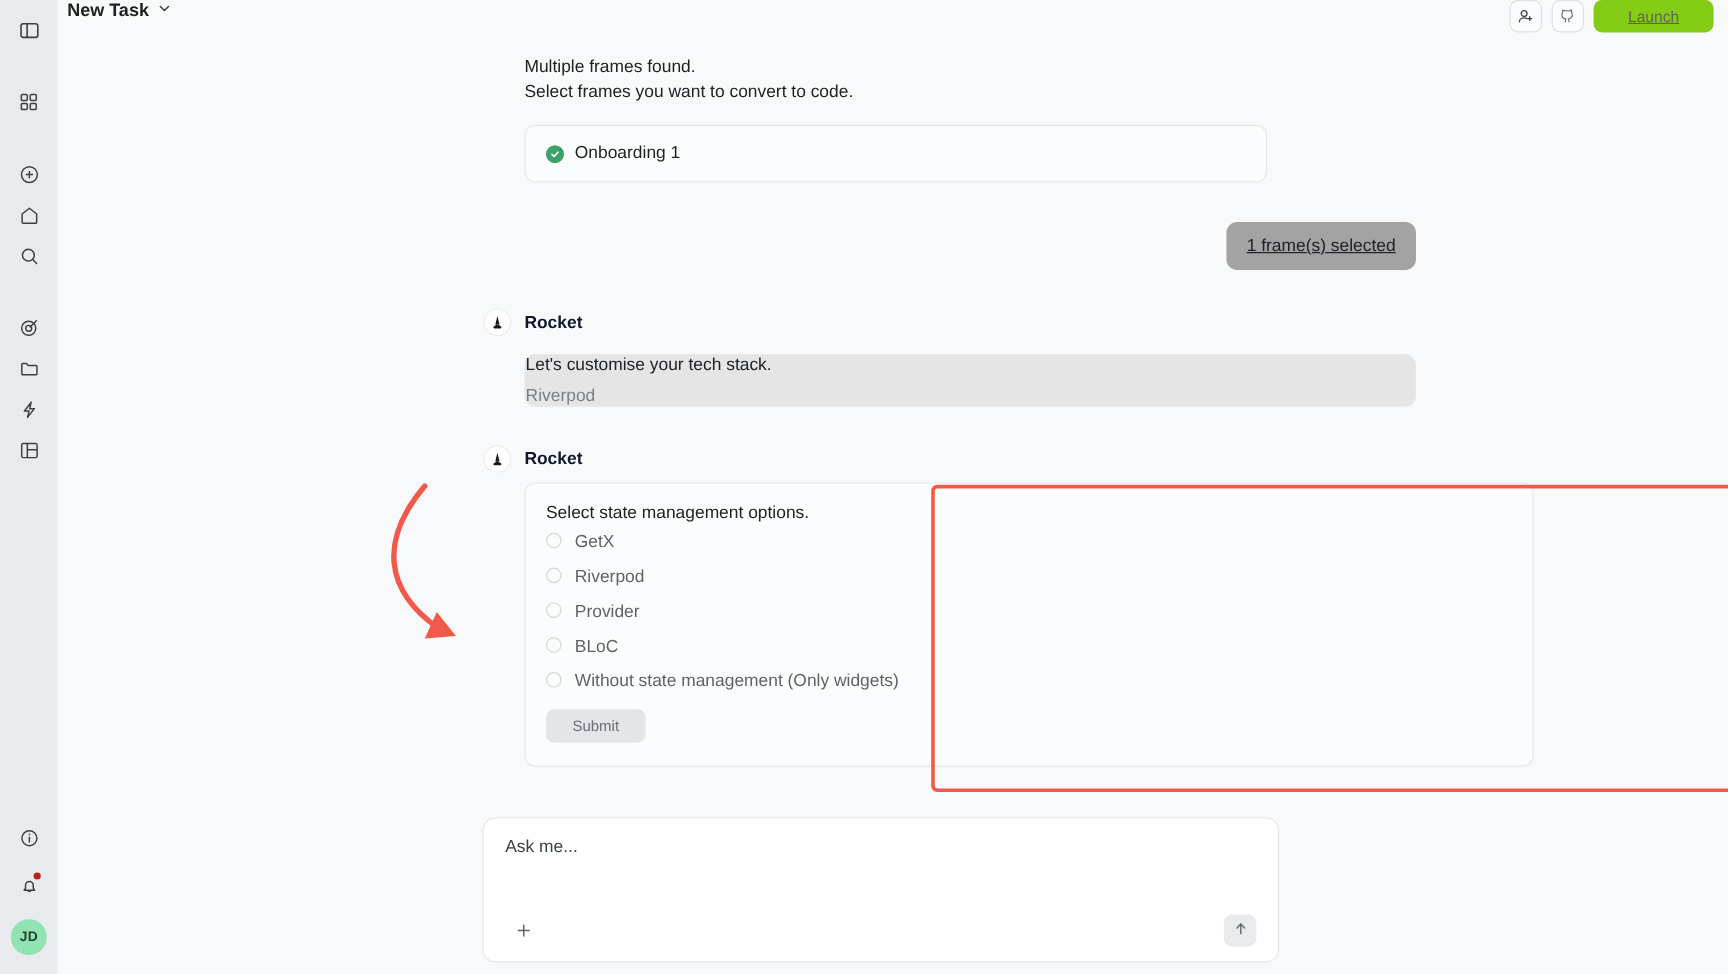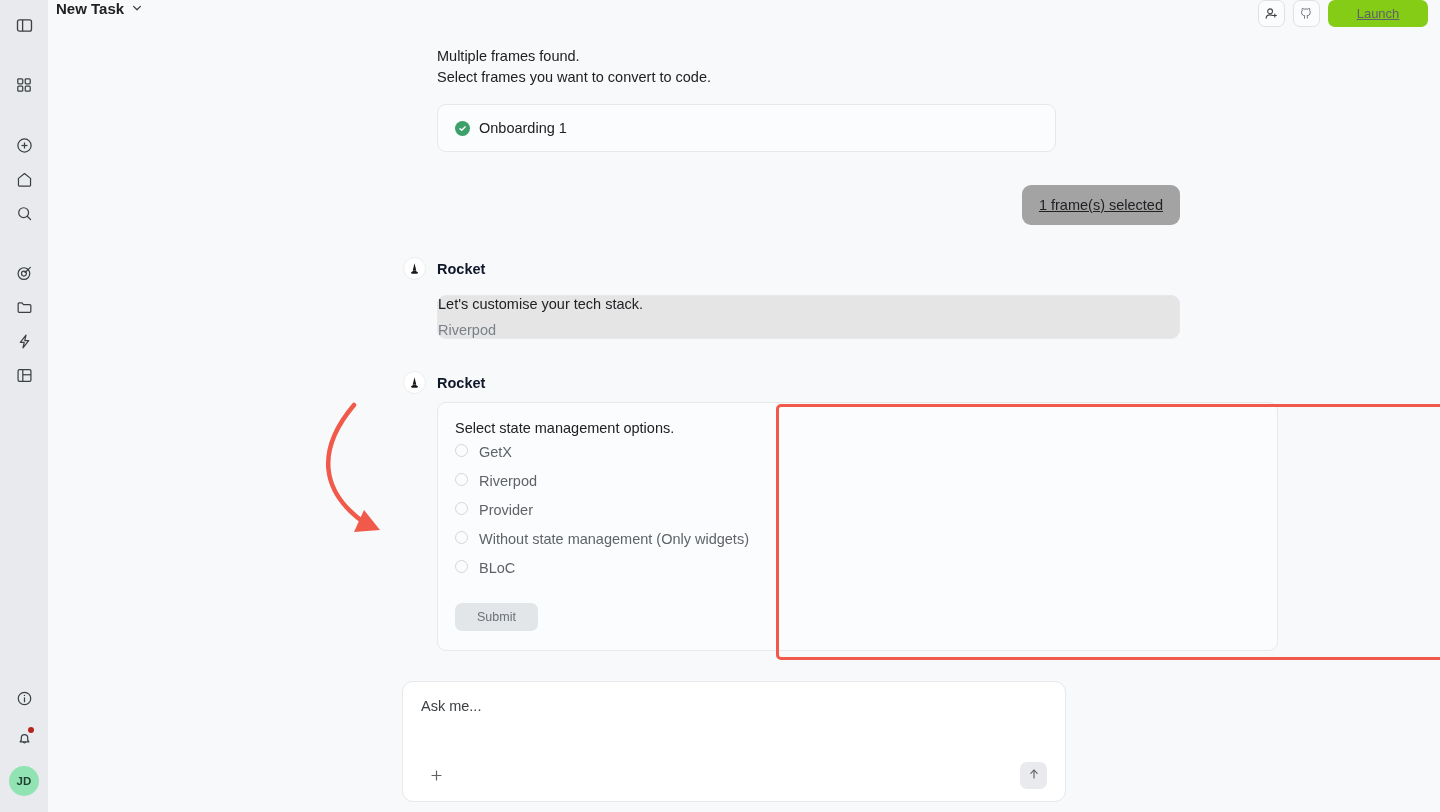--- a/index.html
+++ b/index.html
@@ -141,21 +141,21 @@
     display: flex; gap: 11px;
     height: 29px; cursor: pointer;
   }
   .radio {
     width: 13px; height: 13px; border-radius: 50%;
     border: 1.5px solid #D3D6DA; background: #FBFCFD;
     flex: 0 0 13px;
   }
   .opt-label { font-size: 14.5px; color: #5F6368; }
   .submit-btn {
-    margin-top: 14px; height: 28px; padding: 0 22px;
+    margin-top: 2px; height: 28px; padding: 0 22px;
     background: #E3E6E9; color: #6B7076;
     border: none; border-radius: 7px;
     font-size: 12.5px; font-family: inherit; cursor: pointer;
   }
 
   .arrow-svg { position: absolute; left: 0px; top: 0px; z-index: 4; pointer-events: none; }
 
   
   .composer {
     position: absolute; left: 354px; top: 681px;
@@ -359,25 +359,25 @@
               <div class="opt-row">
                 <span class="radio"></span>
                 <span class="opt-label">Riverpod</span>
               </div>
               <div class="opt-row">
                 <span class="radio"></span>
                 <span class="opt-label">Provider</span>
               </div>
               <div class="opt-row">
                 <span class="radio"></span>
-                <span class="opt-label">Without state management (Only widgets)</span>
+                <span class="opt-label">BLoC</span>
               </div>
               <div class="opt-row">
                 <span class="radio"></span>
-                <span class="opt-label">BLoC</span>
+                <span class="opt-label">Without state management (Only widgets)</span>
               </div>
             </div>
 
             <button class="submit-btn">Submit</button>
           </div>
         </div>
       </div>
     </div>
 
     <svg class="arrow-svg" width="1392" height="812" viewBox="0 0 1392 812" fill="none">

